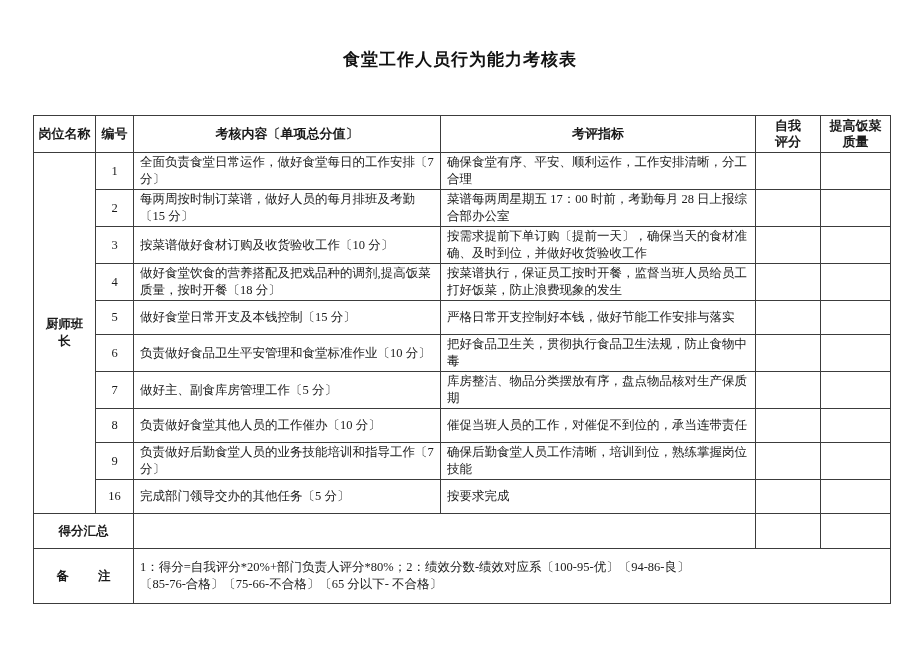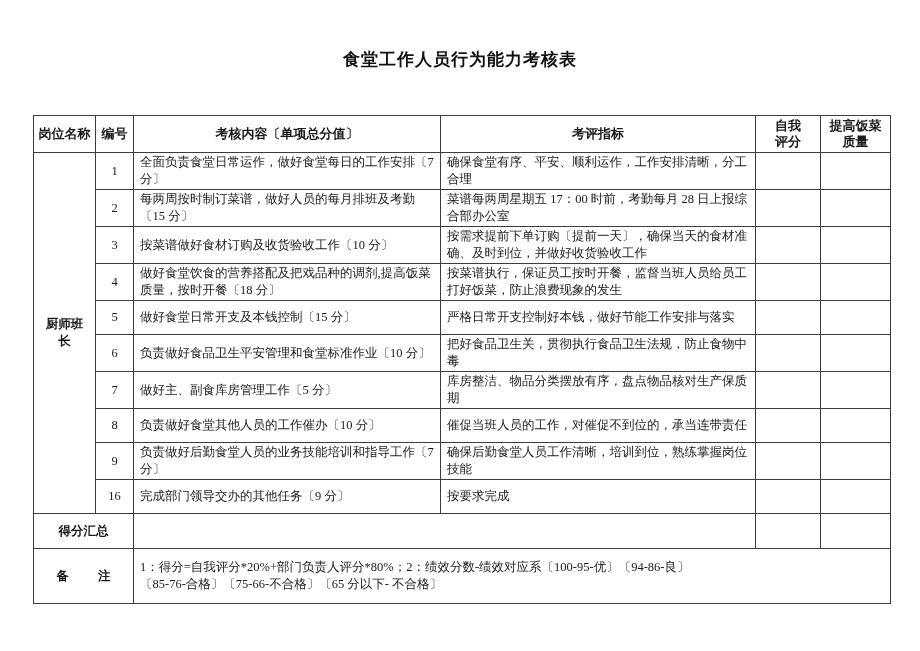--- a/index.html
+++ b/index.html
@@ -211,21 +211,21 @@
     <tr class="data-row">
       <td class="num-cell">9</td>
       <td>负责做好后勤食堂人员的业务技能培训和指导工作〔7 分〕</td>
       <td>确保后勤食堂人员工作清晰，培训到位，熟练掌握岗位技能</td>
       <td class="score-cell"></td>
       <td class="score-cell"></td>
     </tr>
 
     <tr class="data-row">
       <td class="num-cell">16</td>
-      <td>完成部门领导交办的其他任务〔9 分〕</td>
+      <td>完成部门领导交办的其他任务〔5 分〕</td>
       <td>按要求完成</td>
       <td class="score-cell"></td>
       <td class="score-cell"></td>
     </tr>
 
     <tr class="summary-row">
       <td class="summary-label" colspan="2">得分汇总</td>
       <td class="summary-value" colspan="2"></td>
       <td class="score-cell"></td>
       <td class="score-cell"></td>

